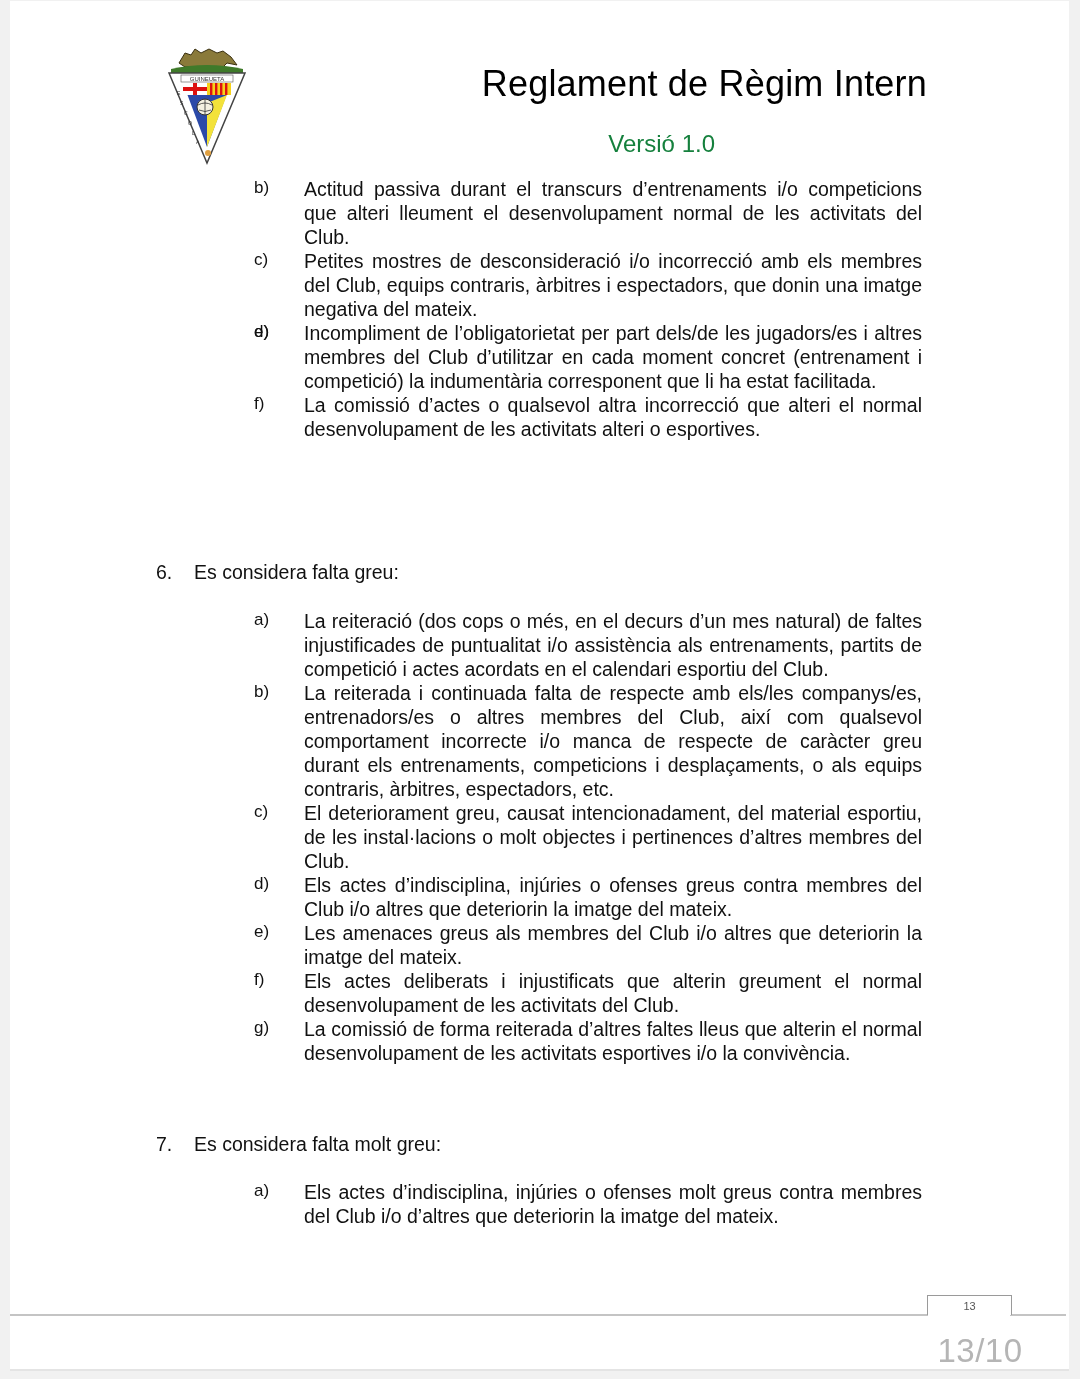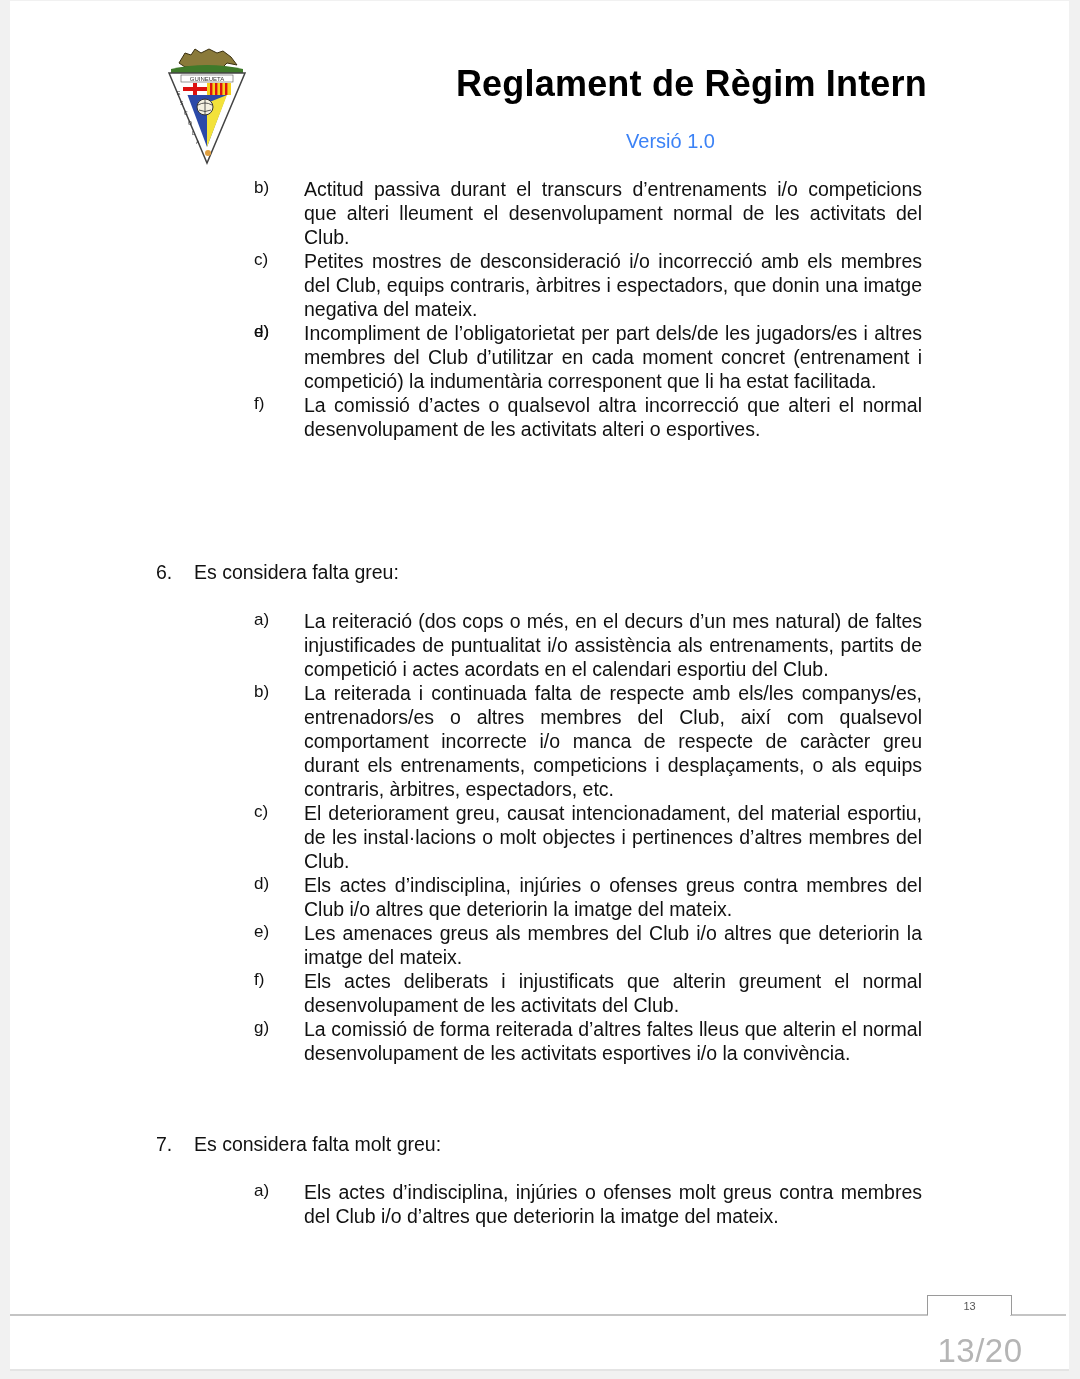--- a/index.html
+++ b/index.html
@@ -7,25 +7,25 @@
     width:1080px; height:1379px; background:#f1f1f1; position:relative; overflow:hidden;
     font-family:"Liberation Sans", sans-serif; color:#111;
   }
   .page {
     position:absolute; left:10px; top:1px; width:1059px; height:1368px;
     background:#ffffff; border-bottom:2px solid #e4e4e4;
   }
   .logo { position:absolute; left:155px; top:42px; width:84px; height:122px; }
   .title {
     position:absolute; left:300px; width:617px; top:62px; text-align:right;
-    font-weight:bold; font-size:36px; letter-spacing:0.2px; color:#000;
+    font-weight:normal; font-size:36px; letter-spacing:0.2px; color:#000;
   }
   .version {
     position:absolute; left:300px; width:405px; top:129px; text-align:right;
-    font-size:20px; color:#3b82f6;
+    font-size:24px; color:#15803d;
   }
   .sub-list { position:absolute; left:0; width:1059px; }
   .item { position:relative; }
   .item .lbl {
     position:absolute; left:244px; top:1px; font-size:17px; color:#111;
   }
   .item .txt {
     margin-left:294px; width:618px; font-size:19.5px; line-height:24px;
     text-align:justify; color:#111;
   }
@@ -156,14 +156,14 @@
   <div class="sub-list" style="top:1179px;">
     <div class="item">
       <span class="lbl">a)</span>
       <div class="txt">Els actes d’indisciplina, injúries o ofenses molt greus contra membres del Club i/o d’altres que deteriorin la imatge del mateix.</div>
     </div>
   </div>
 
   <div class="footer-rule"></div>
   <div class="tab">13</div>
   <div class="tab-cover"></div>
-  <div class="pager">13/20</div>
+  <div class="pager">13/10</div>
 </div>
 
 </body></html>

